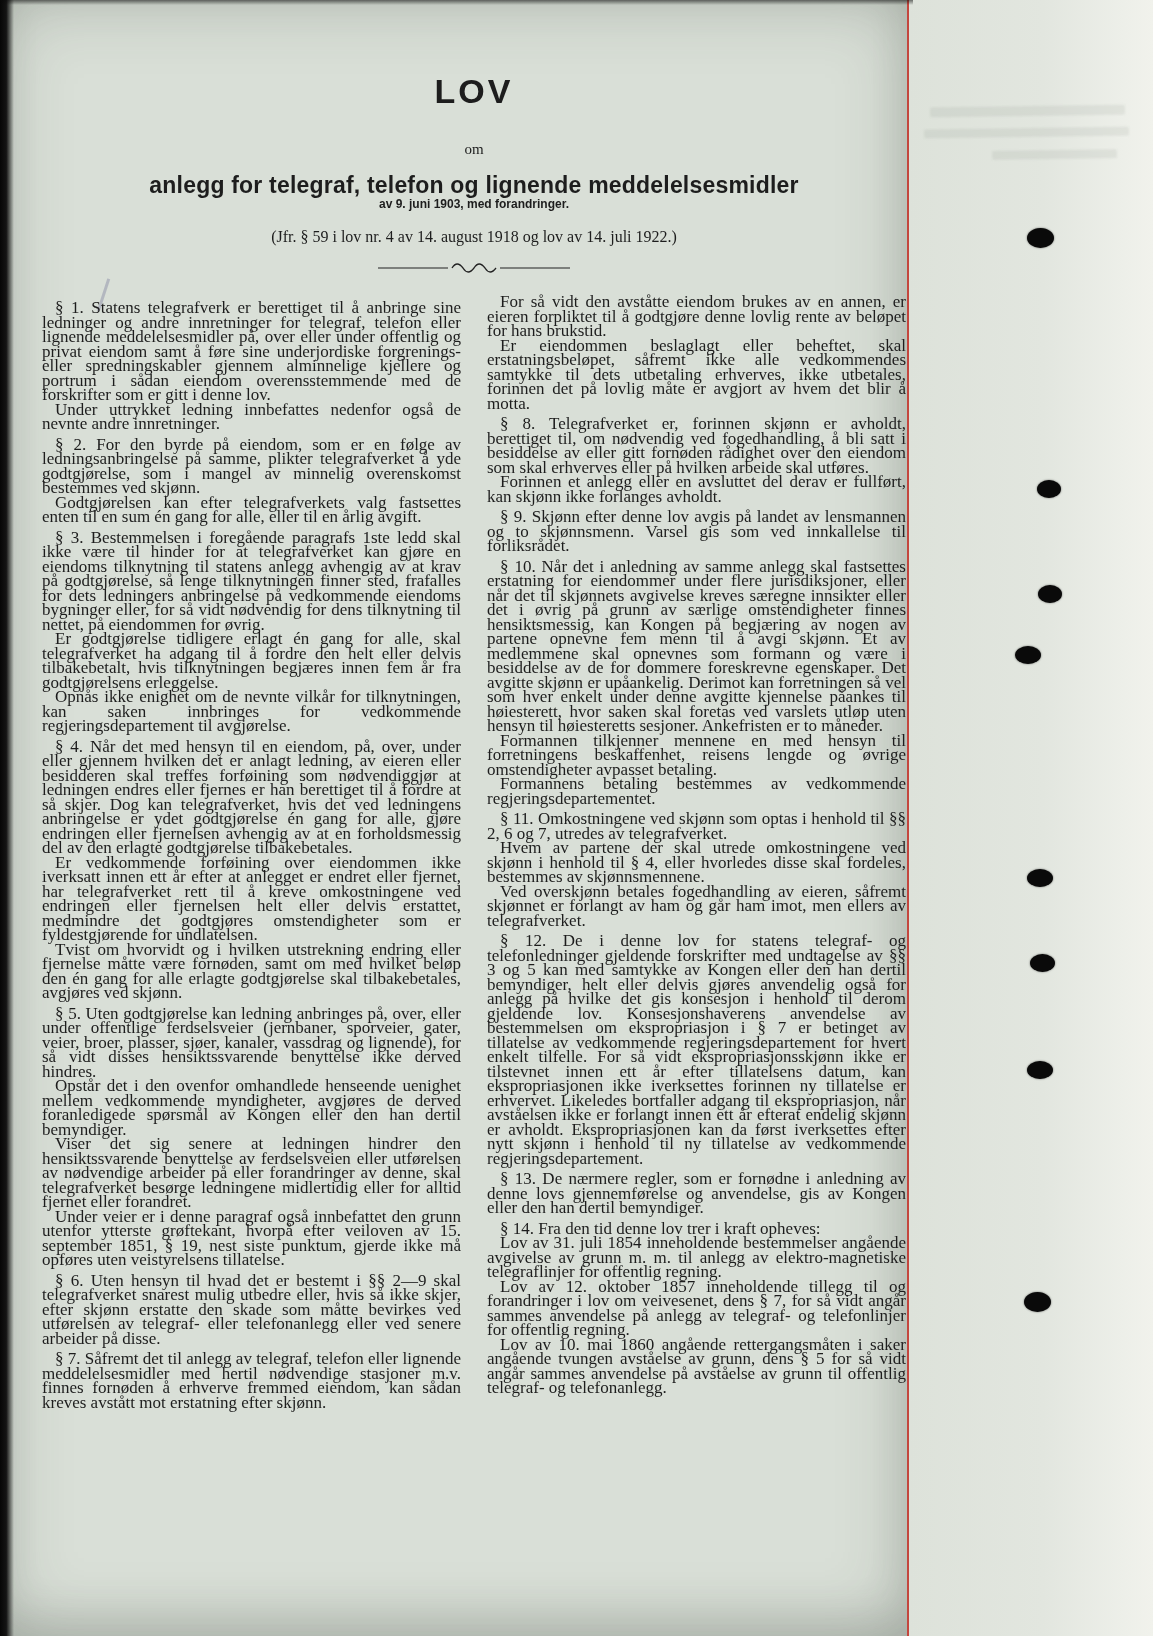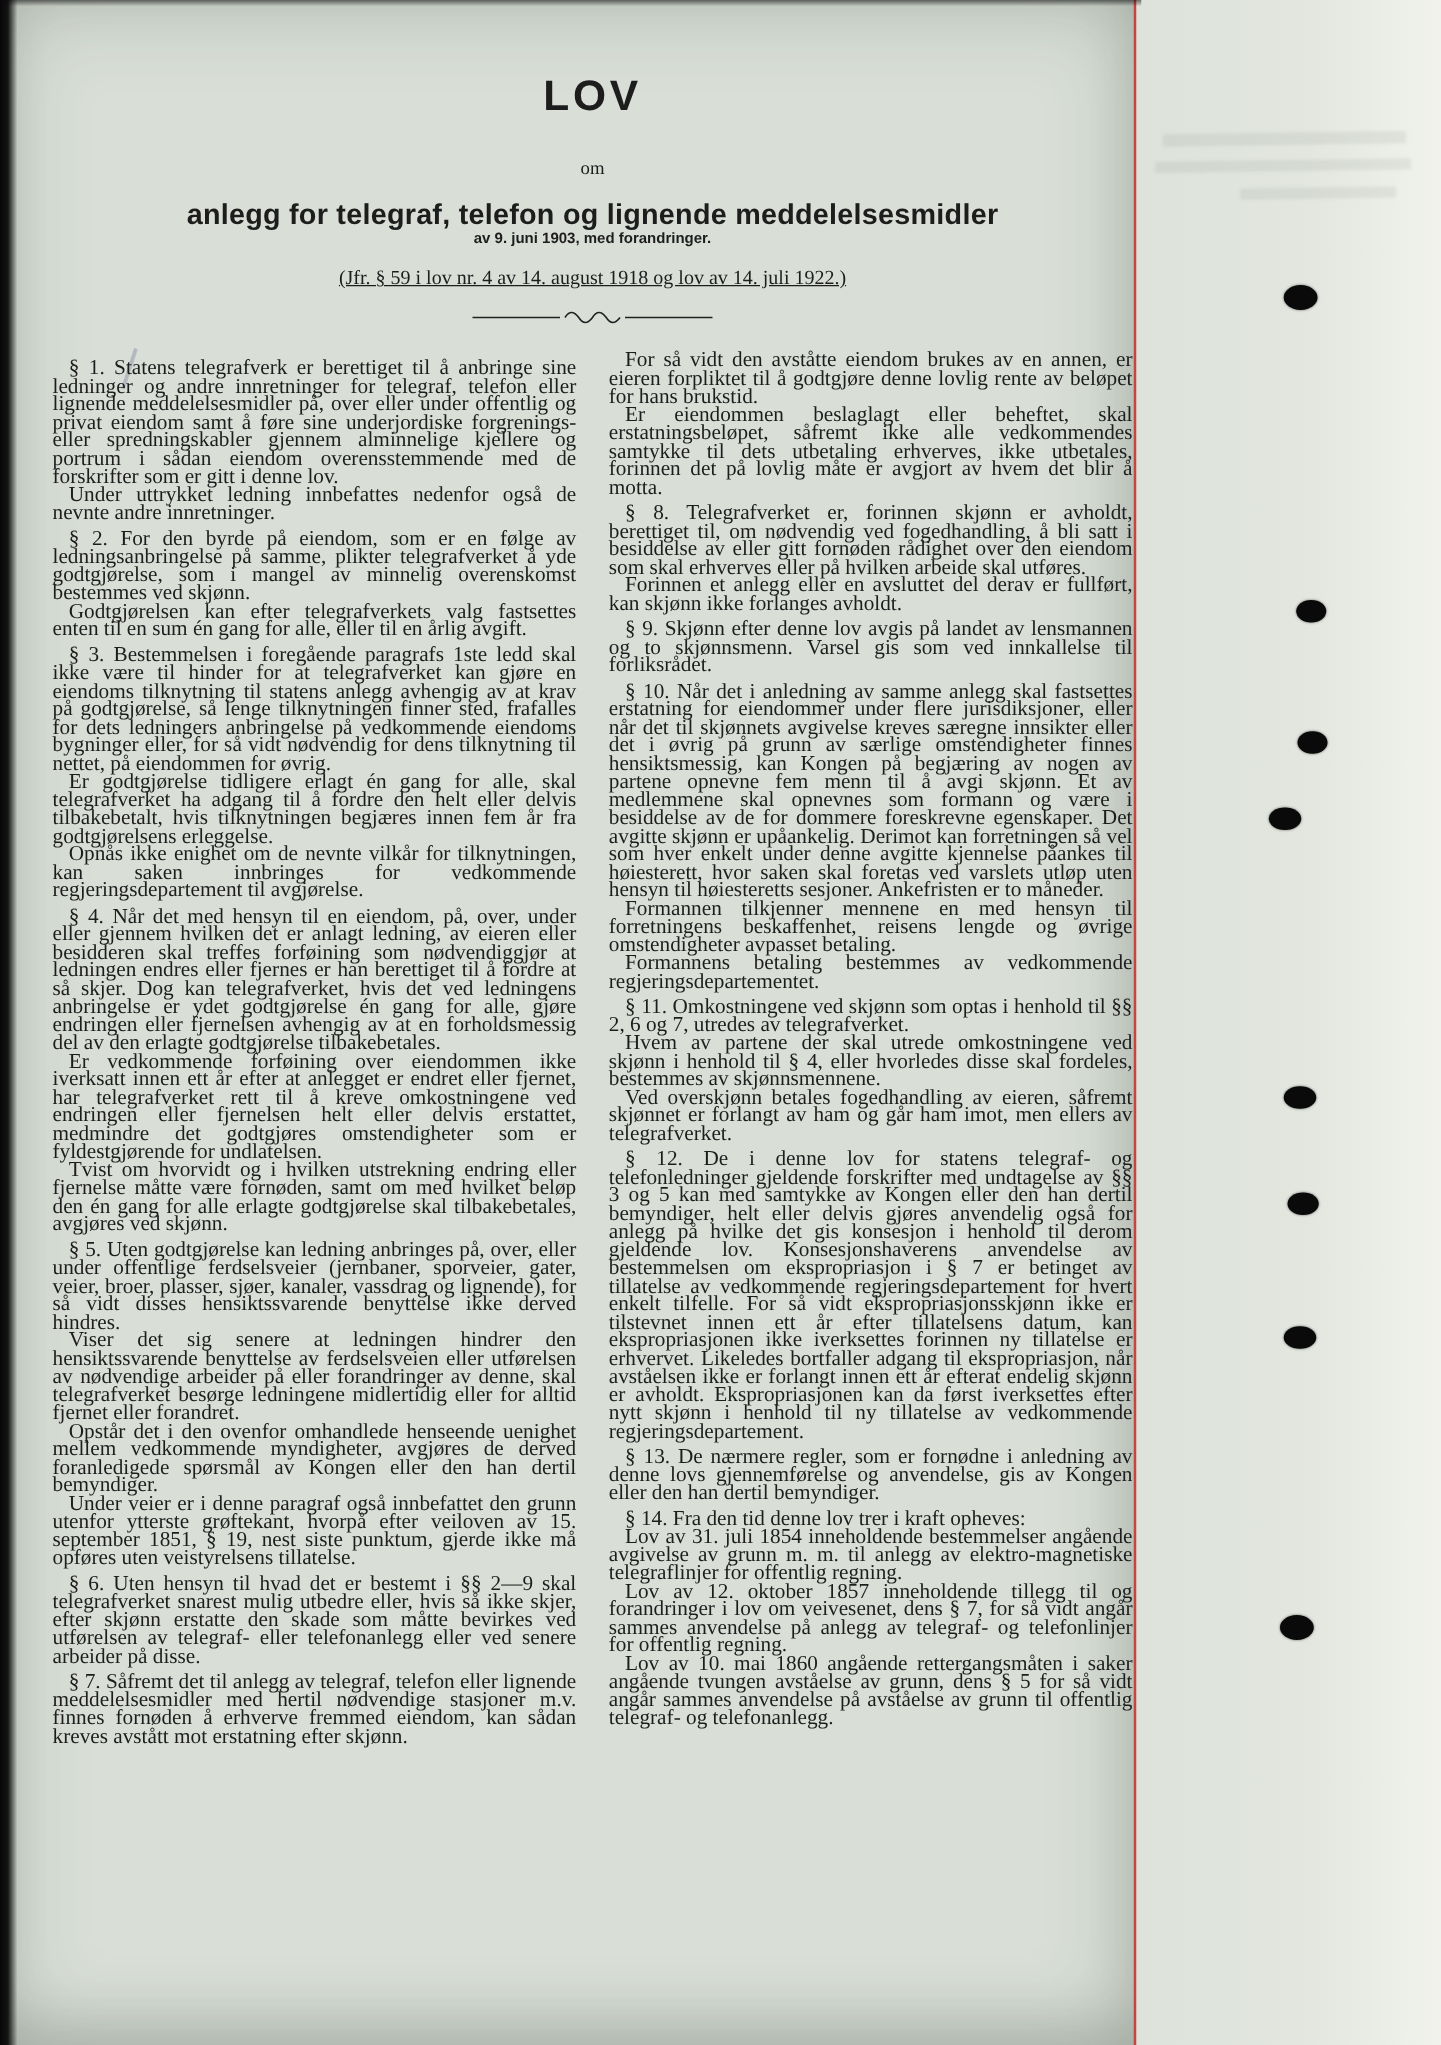--- a/index.html
+++ b/index.html
@@ -35,36 +35,36 @@
     box-shadow:0 0 2px rgba(0,0,0,.6);
   }
   .bleed{
     position:absolute;background:rgba(95,105,100,.10);filter:blur(1.2px);
     border-radius:2px;transform:rotate(-.8deg);z-index:2;
   }
   .pencil-mark{
     position:absolute;left:102px;top:278px;width:3px;height:34px;z-index:3;
     background:rgba(80,80,130,.28);transform:rotate(18deg);filter:blur(.6px);
   }
-  .content{position:absolute;left:42px;top:60px;width:864px;z-index:3;}
+  .content{position:absolute;left:42px;top:74px;width:864px;z-index:3;}
   .header{text-align:center;}
   .law-label{
     font-family:"Liberation Sans", sans-serif;font-weight:bold;
     font-size:34px;line-height:1;letter-spacing:3px;
   }
   .om{font-size:15px;margin-top:34px;line-height:1;}
   .main-title{
     font-family:"Liberation Sans", sans-serif;font-weight:bold;
     font-size:23px;line-height:1.1;margin-top:16px;letter-spacing:.2px;
   }
   .subtitle{
     font-family:Liberation Sans, sans-serif;font-weight:bold;
     font-size:12px;line-height:1;
   }
-  .reference{font-size:16px;line-height:1;margin-top:19px;text-decoration:underline;}
+  .reference{font-size:16px;line-height:1;margin-top:19px;}
   .divider{margin-top:15px;line-height:0;}
   .columns{
     display:flex;gap:26px;margin-top:19px;text-align:justify;
     hyphens:auto;-webkit-hyphens:auto;
   }
   .col{width:419px;font-size:17px;line-height:14.5px;}
   .para{margin:0;text-indent:13px;}
   .para.sect{margin-top:6px;}
 </style>
 </head>
@@ -112,22 +112,22 @@
         <p class="para">Under uttrykket ledning innbefattes nedenfor også de nevnte andre innretninger.</p>
         <p class="para sect">§ 2. For den byrde på eiendom, som er en følge av ledningsanbringelse på samme, plikter telegrafverket å yde godtgjørelse, som i mangel av minnelig overenskomst bestemmes ved skjønn.</p>
         <p class="para">Godtgjørelsen kan efter telegrafverkets valg fastsettes enten til en sum én gang for alle, eller til en årlig avgift.</p>
         <p class="para sect">§ 3. Bestemmelsen i foregående paragrafs 1ste ledd skal ikke være til hinder for at telegrafverket kan gjøre en eiendoms tilknytning til statens anlegg avhengig av at krav på godtgjørelse, så lenge tilknytningen finner sted, frafalles for dets ledningers anbringelse på vedkommende eiendoms bygninger eller, for så vidt nødvendig for dens tilknytning til nettet, på eiendommen for øvrig.</p>
         <p class="para">Er godtgjørelse tidligere erlagt én gang for alle, skal telegrafverket ha adgang til å fordre den helt eller delvis tilbakebetalt, hvis tilknytningen begjæres innen fem år fra godtgjørelsens erleggelse.</p>
         <p class="para">Opnås ikke enighet om de nevnte vilkår for tilknytningen, kan saken innbringes for vedkommende regjeringsdepartement til avgjørelse.</p>
         <p class="para sect">§ 4. Når det med hensyn til en eiendom, på, over, under eller gjennem hvilken det er anlagt ledning, av eieren eller besidderen skal treffes forføining som nødvendiggjør at ledningen endres eller fjernes er han berettiget til å fordre at så skjer. Dog kan telegrafverket, hvis det ved ledningens anbringelse er ydet godtgjørelse én gang for alle, gjøre endringen eller fjernelsen avhengig av at en forholdsmessig del av den erlagte godtgjørelse tilbakebetales.</p>
         <p class="para">Er vedkommende forføining over eiendommen ikke iverksatt innen ett år efter at anlegget er endret eller fjernet, har telegrafverket rett til å kreve omkostningene ved endringen eller fjernelsen helt eller delvis erstattet, medmindre det godtgjøres omstendigheter som er fyldestgjørende for undlatelsen.</p>
         <p class="para">Tvist om hvorvidt og i hvilken utstrekning endring eller fjernelse måtte være fornøden, samt om med hvilket beløp den én gang for alle erlagte godtgjørelse skal tilbakebetales, avgjøres ved skjønn.</p>
         <p class="para sect">§ 5. Uten godtgjørelse kan ledning anbringes på, over, eller under offentlige ferdselsveier (jernbaner, sporveier, gater, veier, broer, plasser, sjøer, kanaler, vassdrag og lignende), for så vidt disses hensiktssvarende benyttelse ikke derved hindres.</p>
+        <p class="para">Opstår det i den ovenfor omhandlede henseende uenighet mellem vedkommende myndigheter, avgjøres de derved foranledigede spørsmål av Kongen eller den han dertil bemyndiger.</p>
         <p class="para">Viser det sig senere at ledningen hindrer den hensiktssvarende benyttelse av ferdselsveien eller utførelsen av nødvendige arbeider på eller forandringer av denne, skal telegrafverket besørge ledningene midlertidig eller for alltid fjernet eller forandret.</p>
-        <p class="para">Opstår det i den ovenfor omhandlede henseende uenighet mellem vedkommende myndigheter, avgjøres de derved foranledigede spørsmål av Kongen eller den han dertil bemyndiger.</p>
         <p class="para">Under veier er i denne paragraf også innbefattet den grunn utenfor ytterste grøftekant, hvorpå efter veiloven av 15. september 1851, § 19, nest siste punktum, gjerde ikke må opføres uten veistyrelsens tillatelse.</p>
         <p class="para sect">§ 6. Uten hensyn til hvad det er bestemt i §§ 2—9 skal telegrafverket snarest mulig utbedre eller, hvis så ikke skjer, efter skjønn erstatte den skade som måtte bevirkes ved utførelsen av telegraf- eller telefonanlegg eller ved senere arbeider på disse.</p>
         <p class="para sect">§ 7. Såfremt det til anlegg av telegraf, telefon eller lignende meddelelsesmidler med hertil nødvendige stasjoner m.v. finnes fornøden å erhverve fremmed eiendom, kan sådan kreves avstått mot erstatning efter skjønn.</p>
       </div>
     <div class="col" id="col-right">
         <p class="para">For så vidt den avståtte eiendom brukes av en annen, er eieren forpliktet til å godtgjøre denne lovlig rente av beløpet for hans brukstid.</p>
         <p class="para">Er eiendommen beslaglagt eller beheftet, skal erstatningsbeløpet, såfremt ikke alle vedkommendes samtykke til dets utbetaling erhverves, ikke utbetales, forinnen det på lovlig måte er avgjort av hvem det blir å motta.</p>
         <p class="para sect">§ 8. Telegrafverket er, forinnen skjønn er avholdt, berettiget til, om nødvendig ved fogedhandling, å bli satt i besiddelse av eller gitt fornøden rådighet over den eiendom som skal erhverves eller på hvilken arbeide skal utføres.</p>
         <p class="para">Forinnen et anlegg eller en avsluttet del derav er fullført, kan skjønn ikke forlanges avholdt.</p>
         <p class="para sect">§ 9. Skjønn efter denne lov avgis på landet av lensmannen og to skjønnsmenn. Varsel gis som ved innkallelse til forliksrådet.</p>

